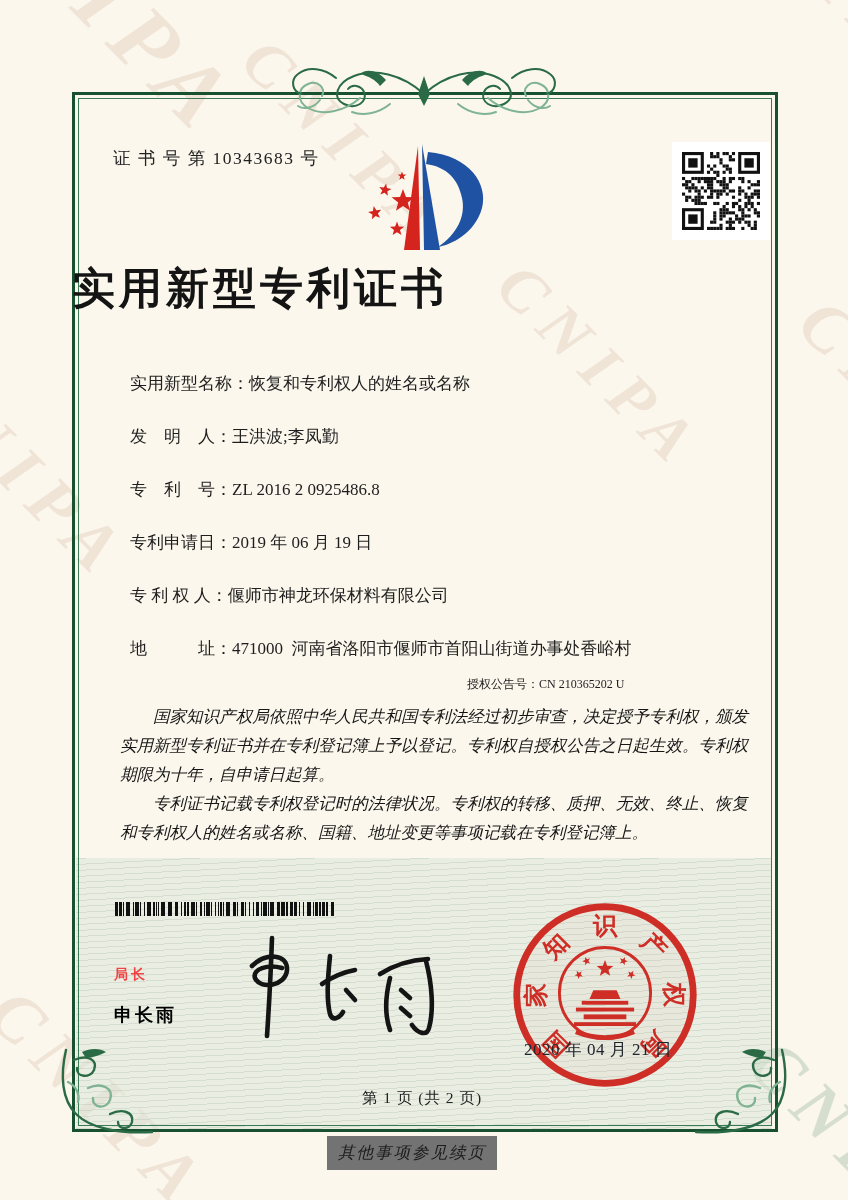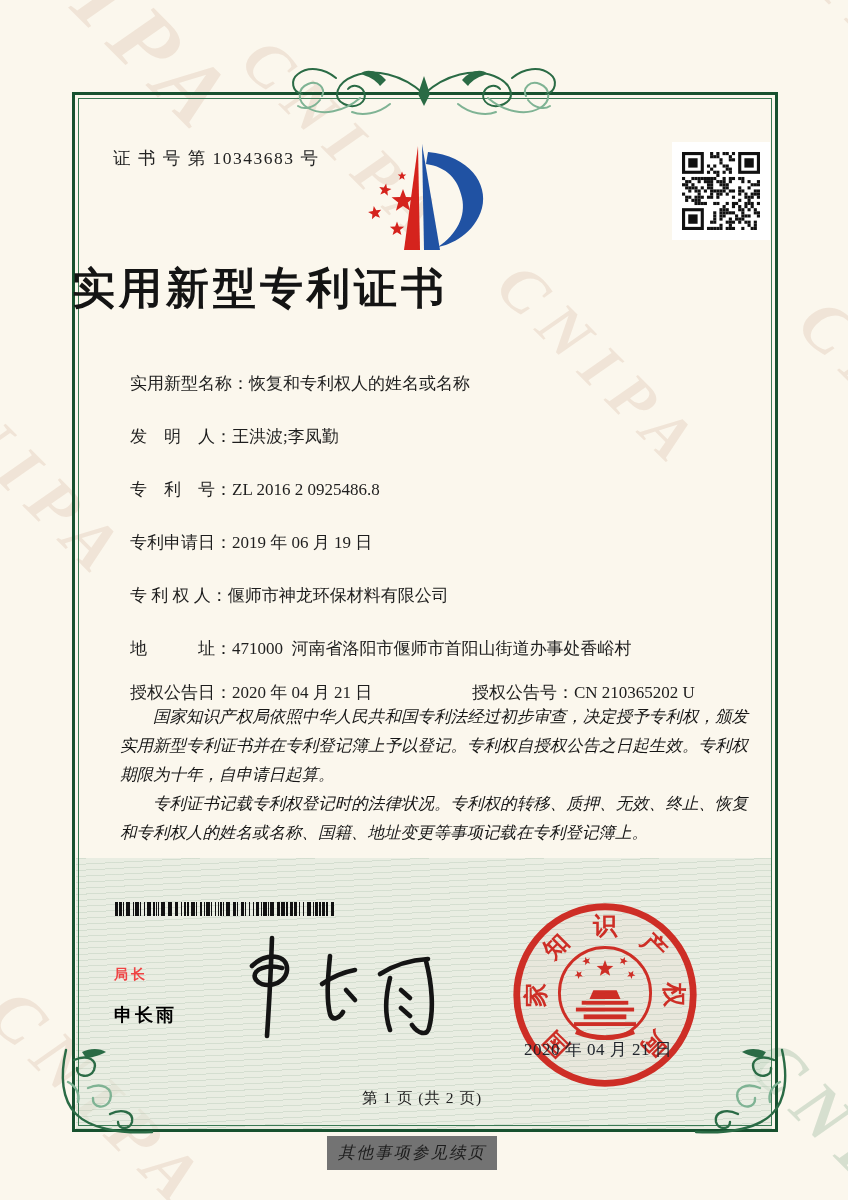--- a/index.html
+++ b/index.html
@@ -64,21 +64,21 @@
     position:absolute;left:72px;top:260px;width:706px;
     font-size:43px;font-weight:700;
     letter-spacing:4px;color:#141414;white-space:pre;
   }
   
   .row{position:absolute;left:113px;font-size:17px;color:#1e1e1e;white-space:pre;}
   .row .lbl{display:inline-block;}
   .row .val{display:inline-block;}
   .row1{top:352px;} .row2{top:405px;} .row3{top:458px;}
   .row4{top:511px;} .row5{top:564px;} .row6{top:617px;} .row7{top:661px;}
-  .grant-no{position:absolute;left:455px;top:661px;font-size:17px;white-space:pre;}
+  .grant-no{position:absolute;left:455px;top:661px;font-size:12px;white-space:pre;}
   
   .body-text{
     position:absolute;left:112px;top:702px;width:628px;
     font-size:16.5px;line-height:29px;color:#161616;
     font-style:italic;text-align:justify;margin-left:8px;
   }
   .body-text p{margin:0;text-indent:2em;}
   
   .barcode{position:absolute;left:115px;top:902px;width:222px;height:14px;}
   .signer-title{position:absolute;left:114px;top:966px;font-size:14px;font-weight:600;
@@ -389,23 +389,20 @@
   </div>
   <div class="row row4">
     <span class="lbl">专利申请日：</span><span class="val">2019 年 06 月 19 日</span>
   </div>
   <div class="row row5">
     <span class="lbl">专 利 权 人：</span><span class="val">偃师市神龙环保材料有限公司</span>
   </div>
   <div class="row row6">
     <span class="lbl">地　　　址：</span><span class="val">471000  河南省洛阳市偃师市首阳山街道办事处香峪村</span>
   </div>
-  <div class="row row7">
-    <span class="lbl">授权公告日：</span><span class="val">2020 年 04 月 21 日</span>
-  </div>
   <div class="grant-no">
     <span class="lbl">授权公告号：</span><span class="val">CN 210365202 U</span>
   </div>
 
   <div class="body-text">
     <p>国家知识产权局依照中华人民共和国专利法经过初步审查，决定授予专利权，颁发实用新型专利证书并在专利登记簿上予以登记。专利权自授权公告之日起生效。专利权期限为十年，自申请日起算。</p>
     <p>专利证书记载专利权登记时的法律状况。专利权的转移、质押、无效、终止、恢复和专利权人的姓名或名称、国籍、地址变更等事项记载在专利登记簿上。</p>
   </div>
 
   <svg class="barcode" id="barcode" viewBox="0 0 222 14" preserveAspectRatio="none">

